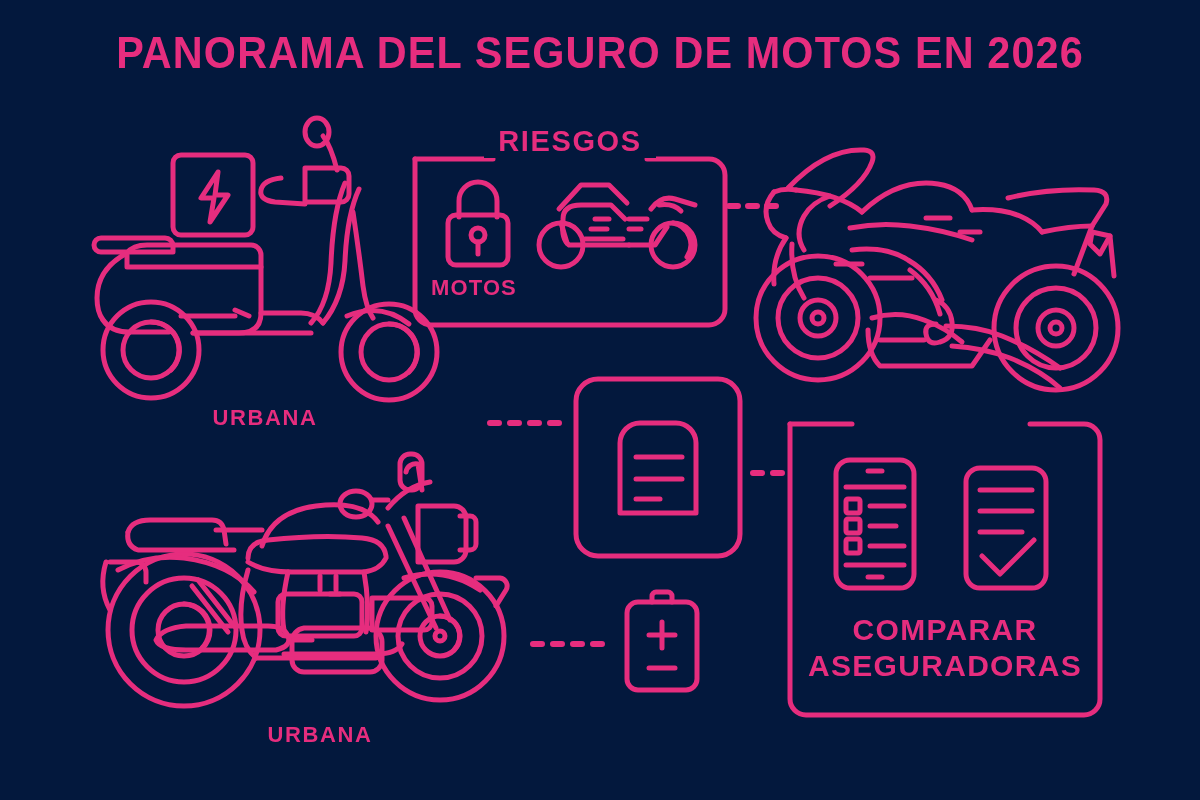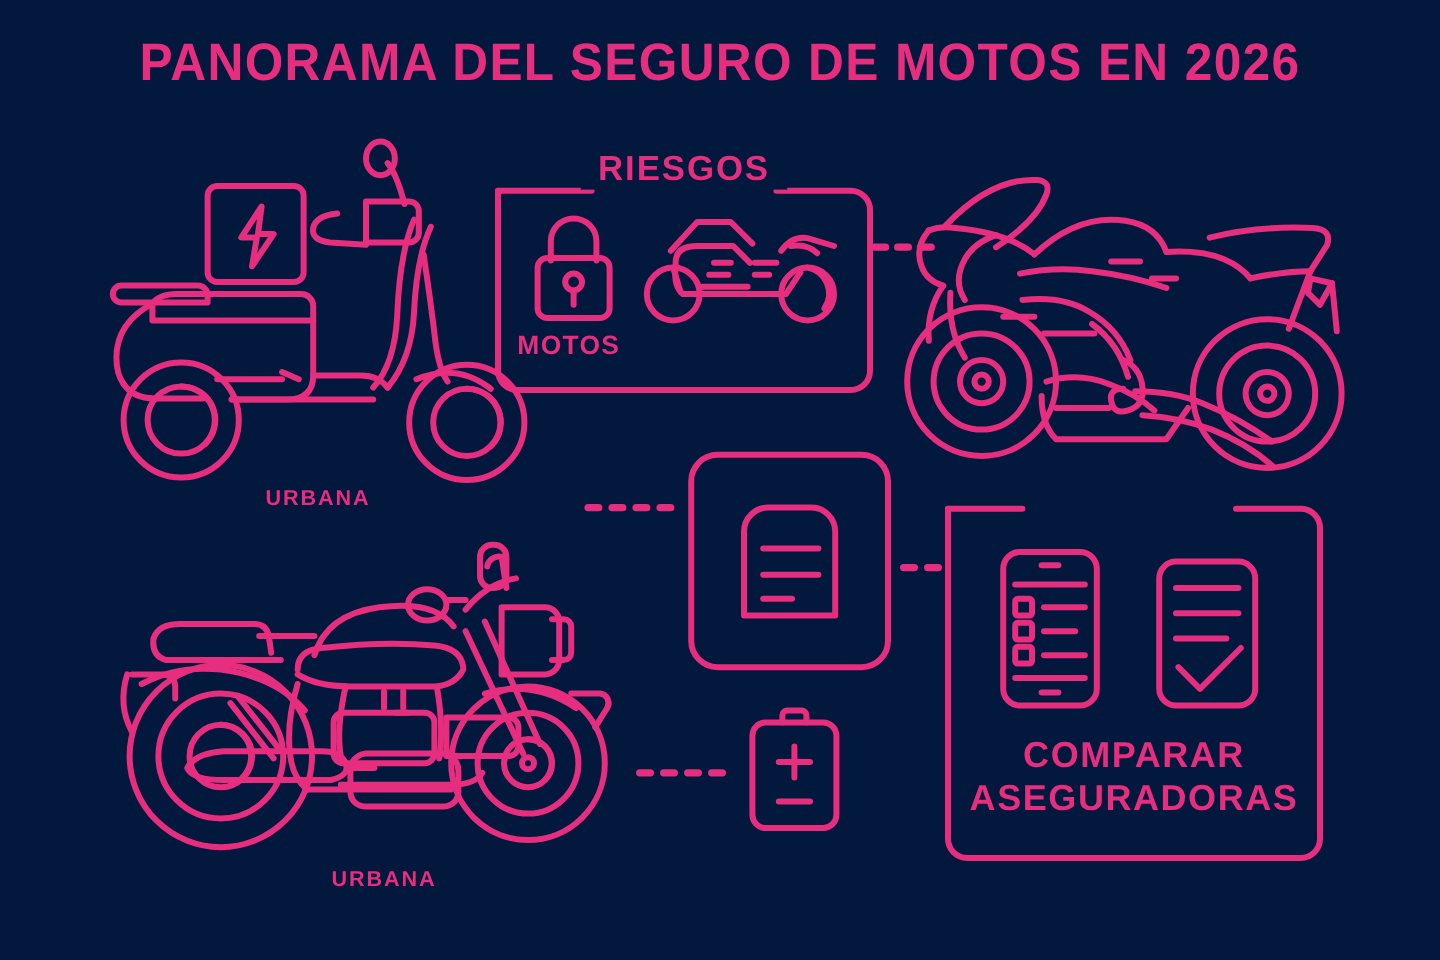--- a/index.html
+++ b/index.html
@@ -38,21 +38,21 @@
 
   
   .abs { position: absolute; }
 
   svg { display: block; overflow: visible; }
 
   
   .label {
     position: absolute;
     color: #e62d7e;
-    font-size: 18px;
+    font-size: 22px;
     font-weight: bold;
     letter-spacing: 1.6px;
     text-align: center;
     white-space: nowrap;
   }
   .label.small { font-size: 22px; letter-spacing: 1.1px; }
   .label.panel-title { font-size: 29px; letter-spacing: 1.6px; }
   .label.cta {
     font-size: 30px;
     line-height: 1.15;

